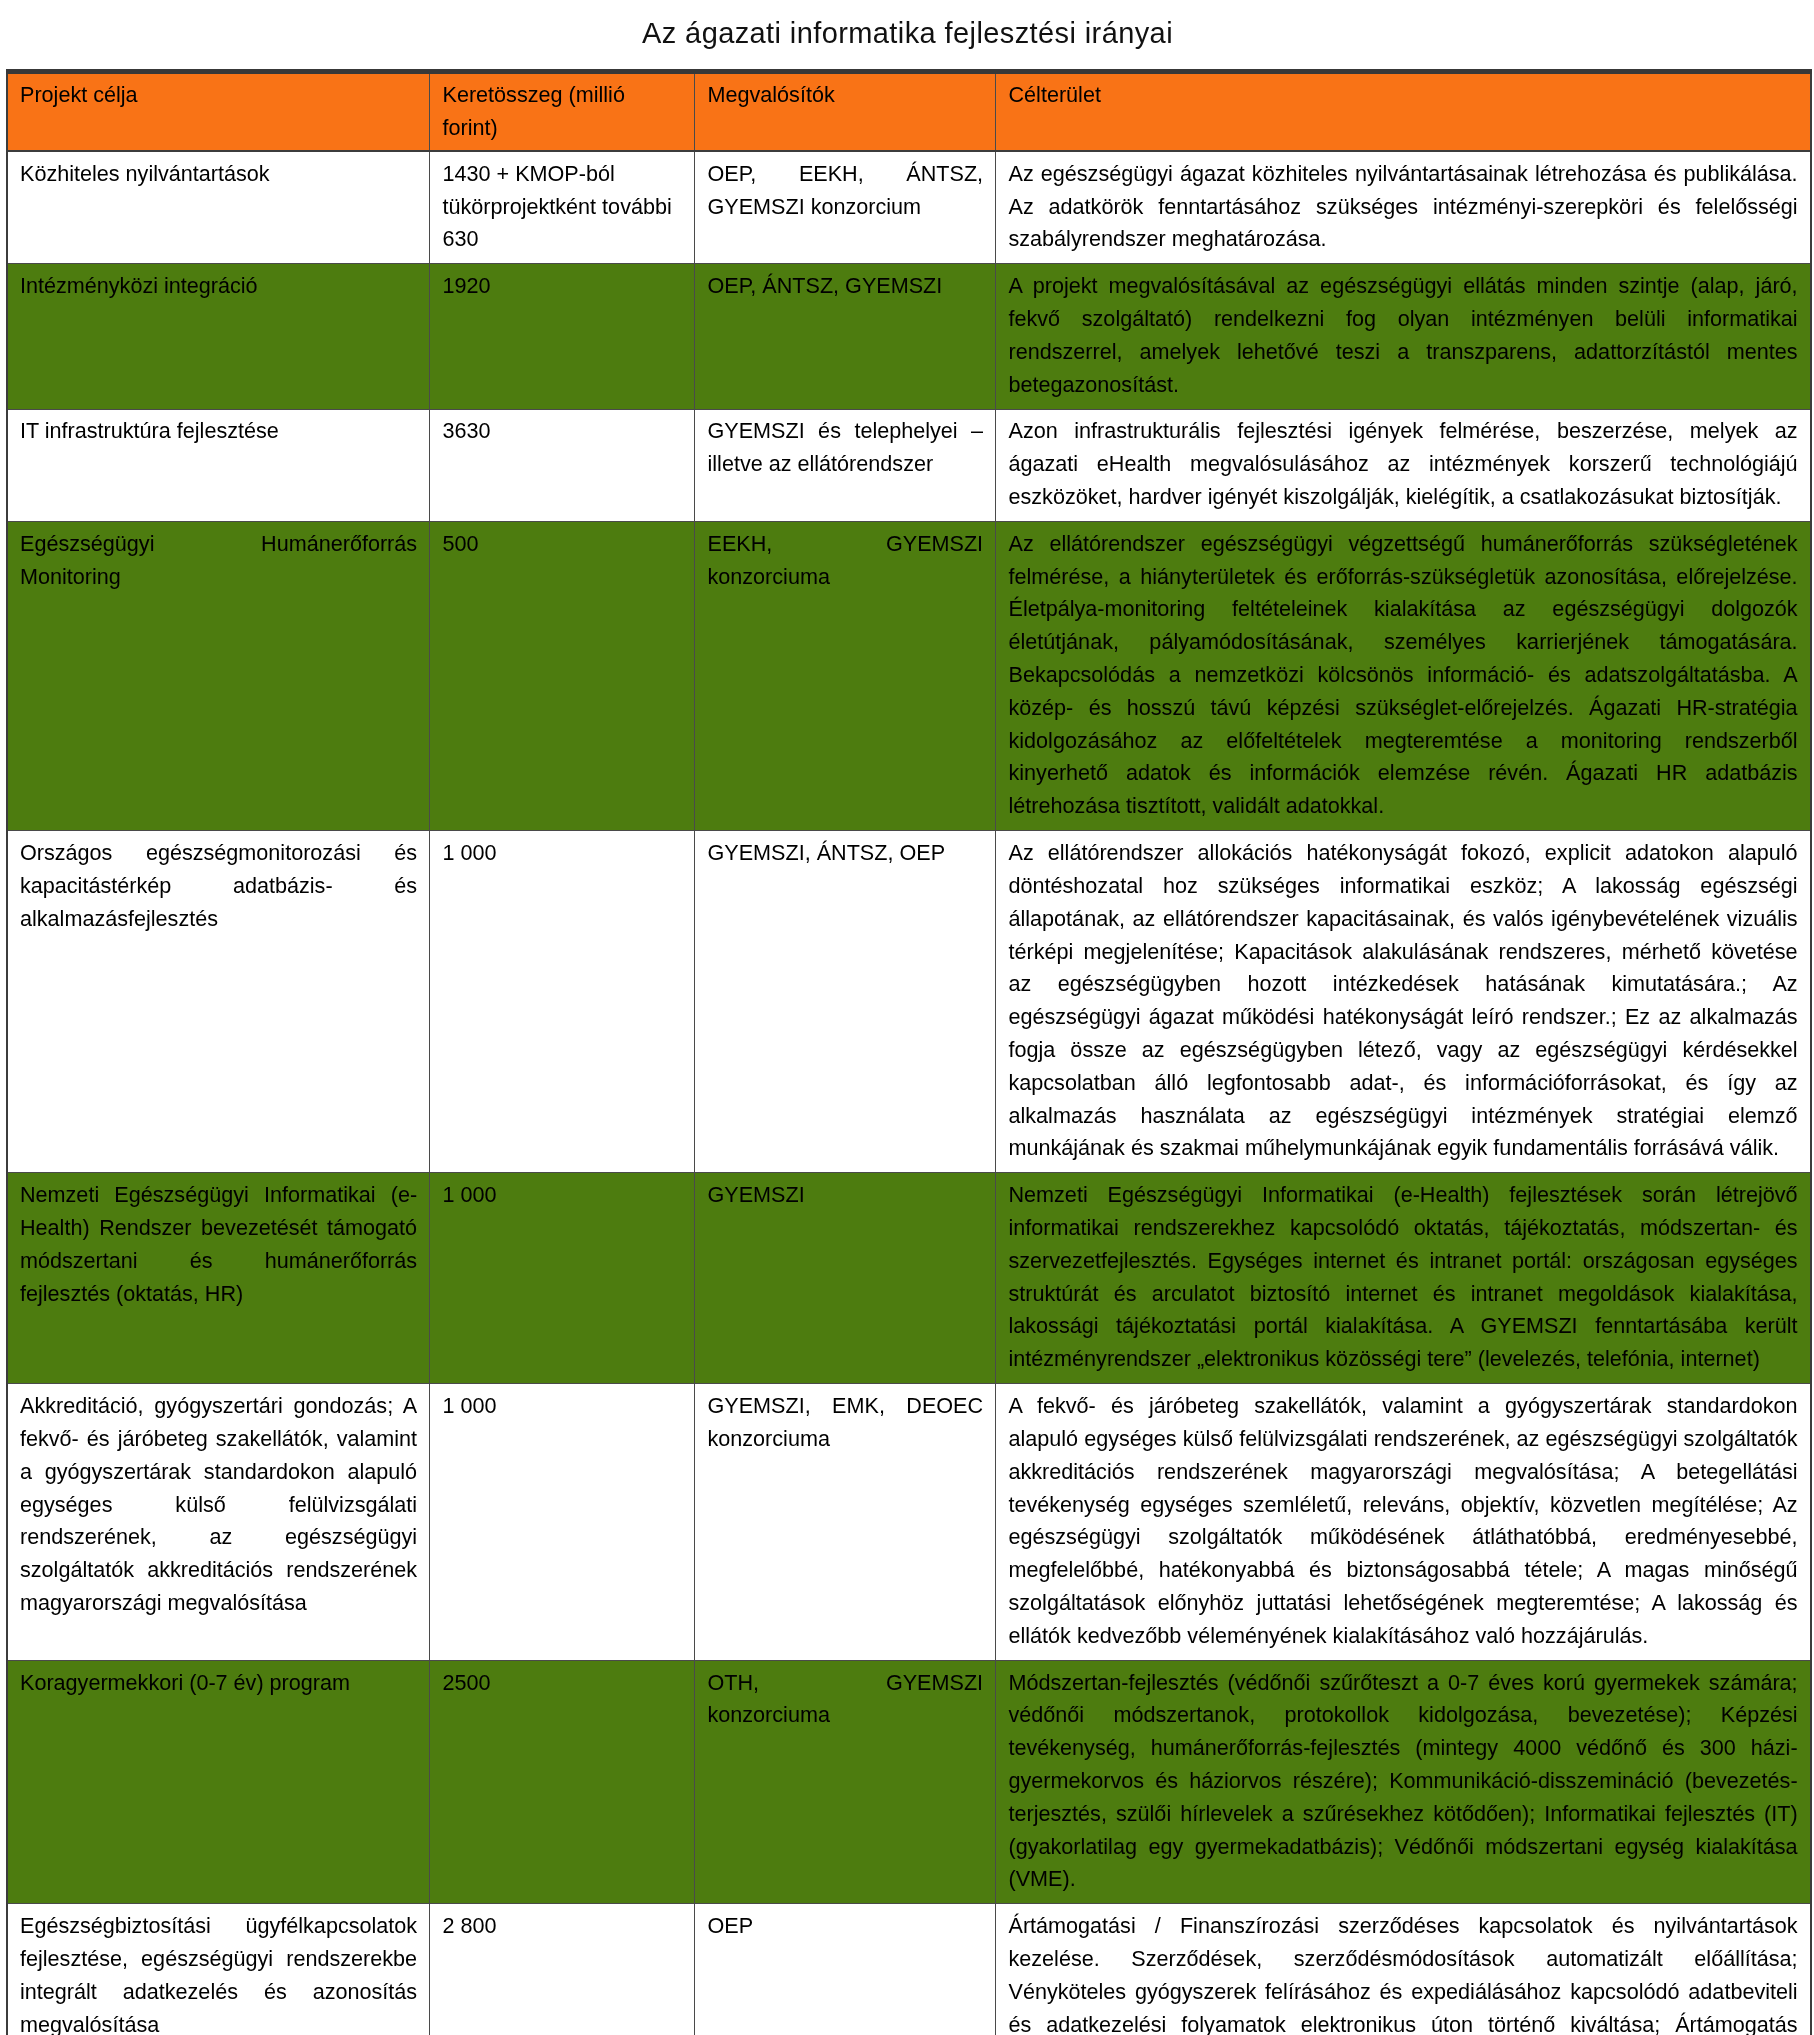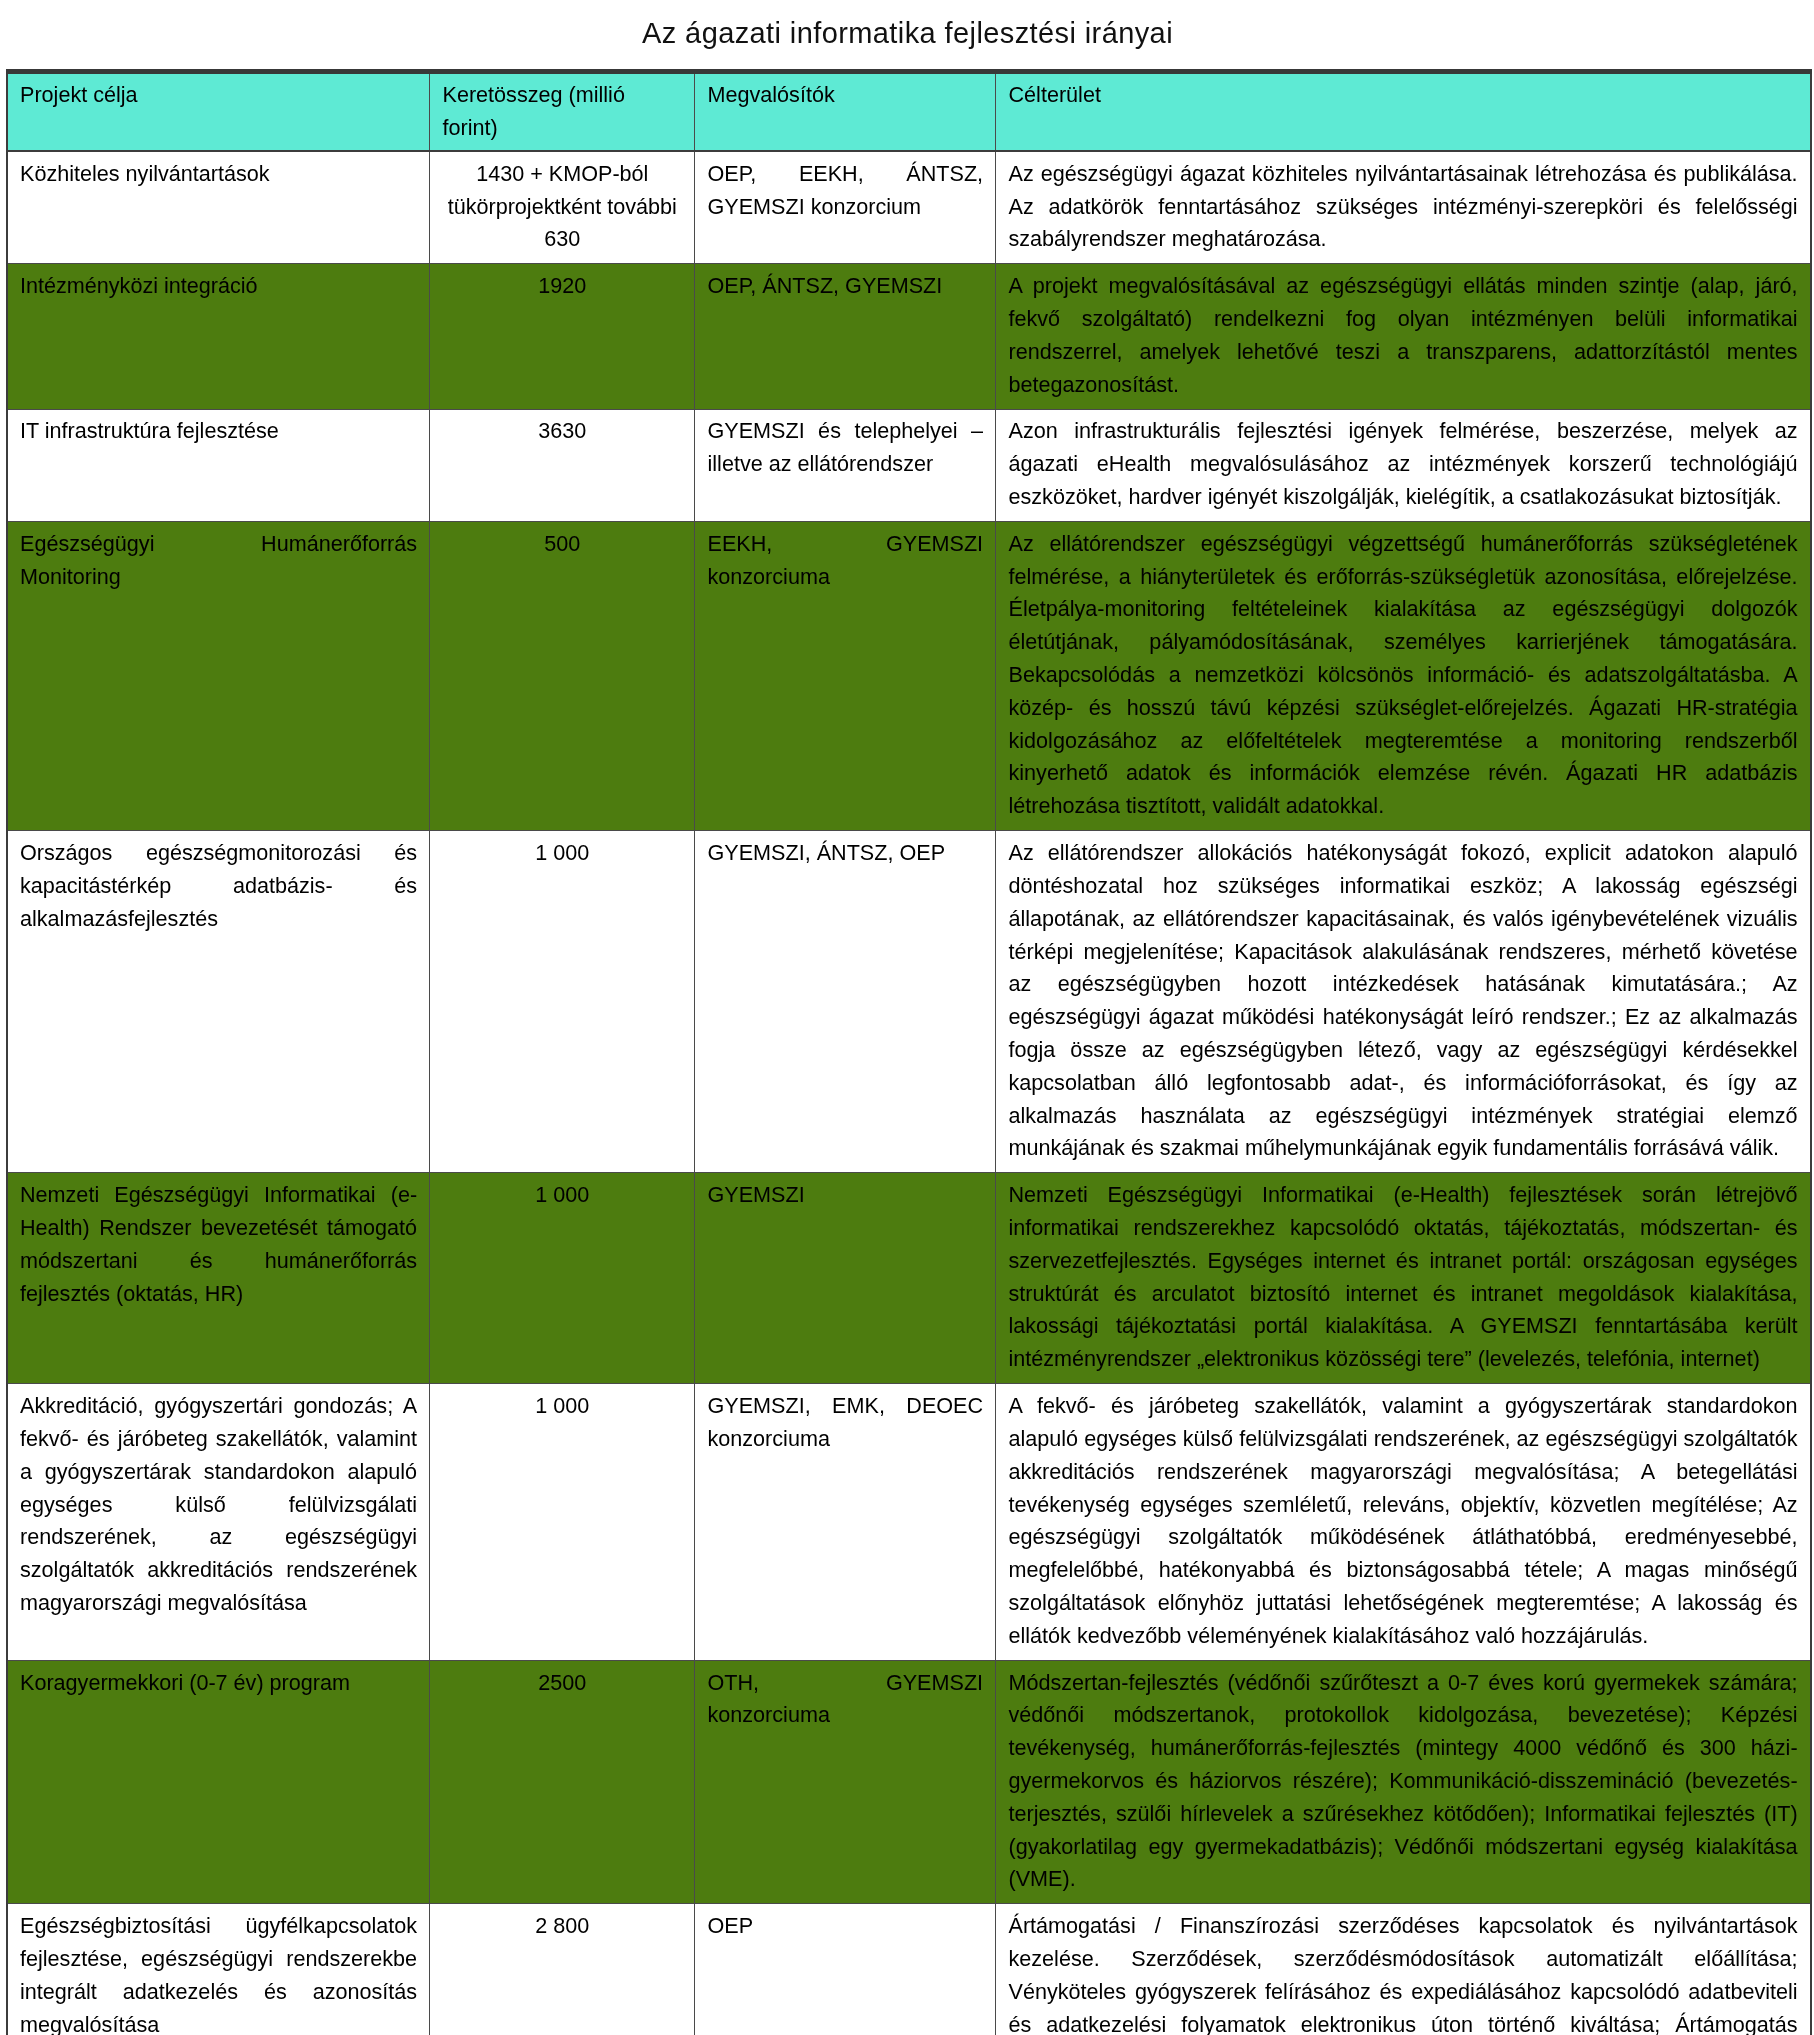--- a/index.html
+++ b/index.html
@@ -36,30 +36,30 @@
   col.c4 { width: 815px; }
   th, td {
     border: 1.4px solid #4a4a4a;
     vertical-align: top;
     font-size: 21.6px;
     line-height: 1.52;
     padding: 5.8px 12.2px 7.2px 12.2px;
     hyphens: manual;
   }
   thead th {
-    background: #5eead4;
+    background: #f97316;
     text-align: left;
     font-weight: normal;
     padding-top: 5px;
     padding-bottom: 5px;
     border-bottom: 2.2px solid #3c3c3c;
   }
   tr.alt td { background: #4d7c0f; }
   td.cel   { text-align: justify; margin-top: 40px; }
-  td.keret { text-align: center; }
+  td.keret { text-align: left; }
   td.megv  { text-align: justify; text-align-last: left; }
   td.terulet { text-align: justify; }
   td.cel { text-align-last: left; }
   td.terulet { text-align-last: left; }
 </style>
 </head>
 <body>
 
 <div class="page">
 

